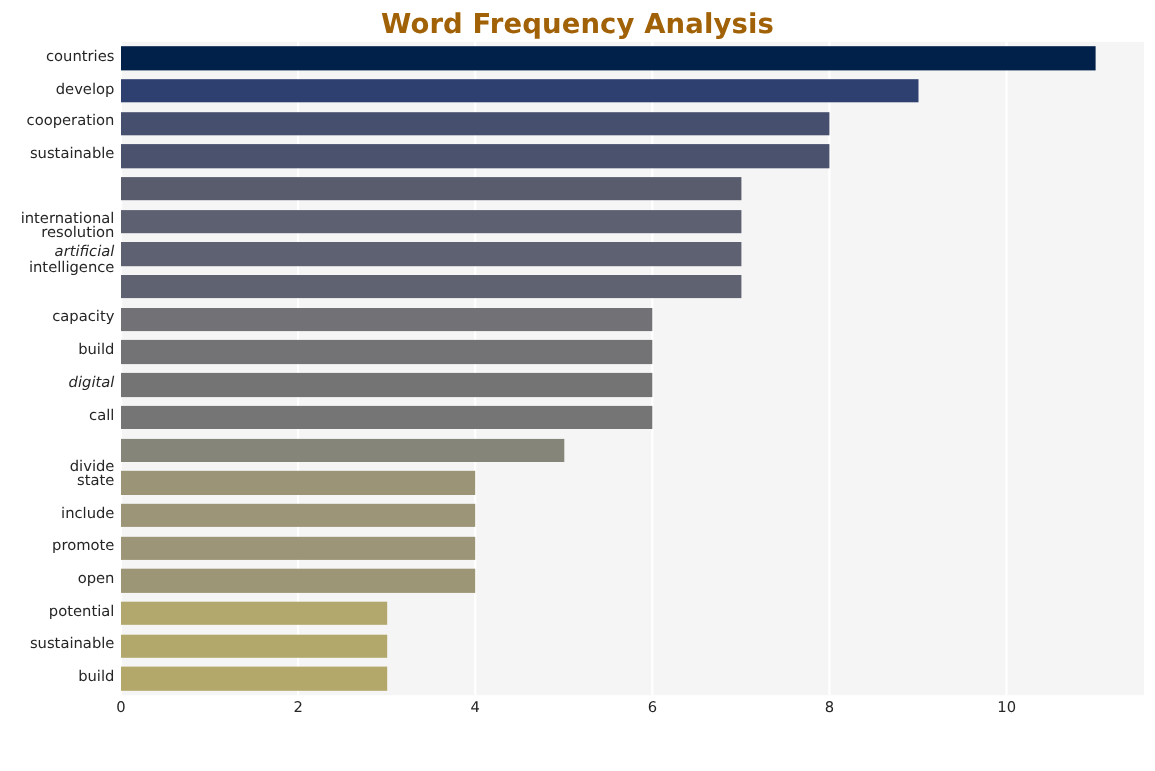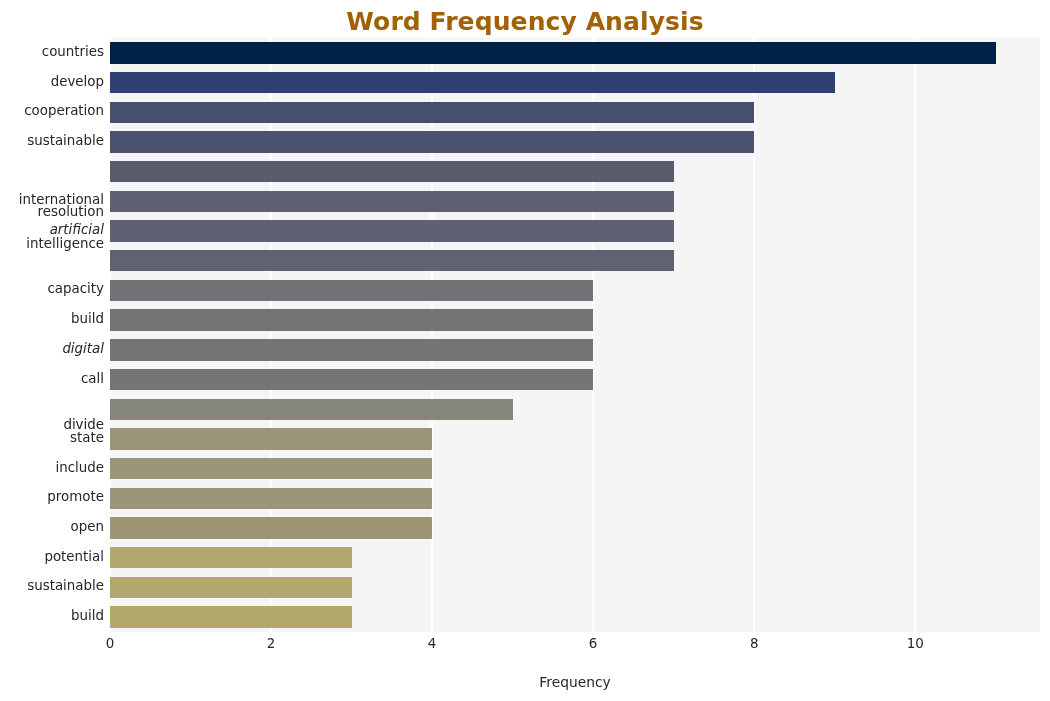--- a/index.html
+++ b/index.html
@@ -219,15 +219,14 @@
 
   <div id="xtick-layer">
       <div class="xtick" style="left: 0px;">0</div>
       <div class="xtick" style="left: 161.039px;">2</div>
       <div class="xtick" style="left: 322.078px;">4</div>
       <div class="xtick" style="left: 483.117px;">6</div>
       <div class="xtick" style="left: 644.156px;">8</div>
       <div class="xtick" style="left: 805.195px;">10</div>
     </div>
 
-  <div id="xlabel">Frequency</div>
 
 </div>
 
 </body></html>

